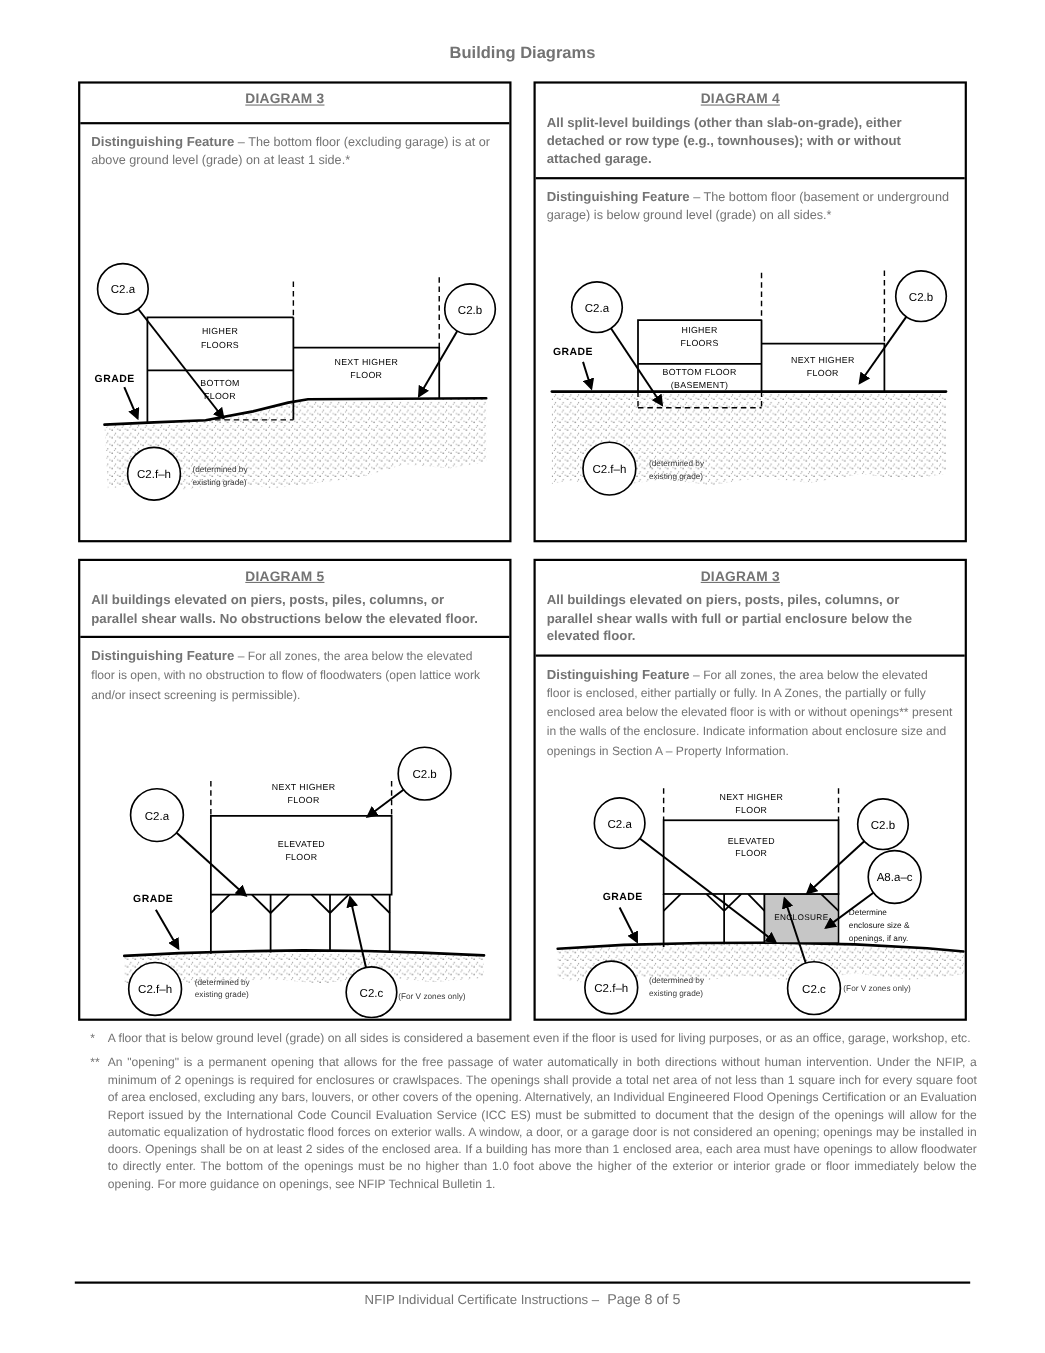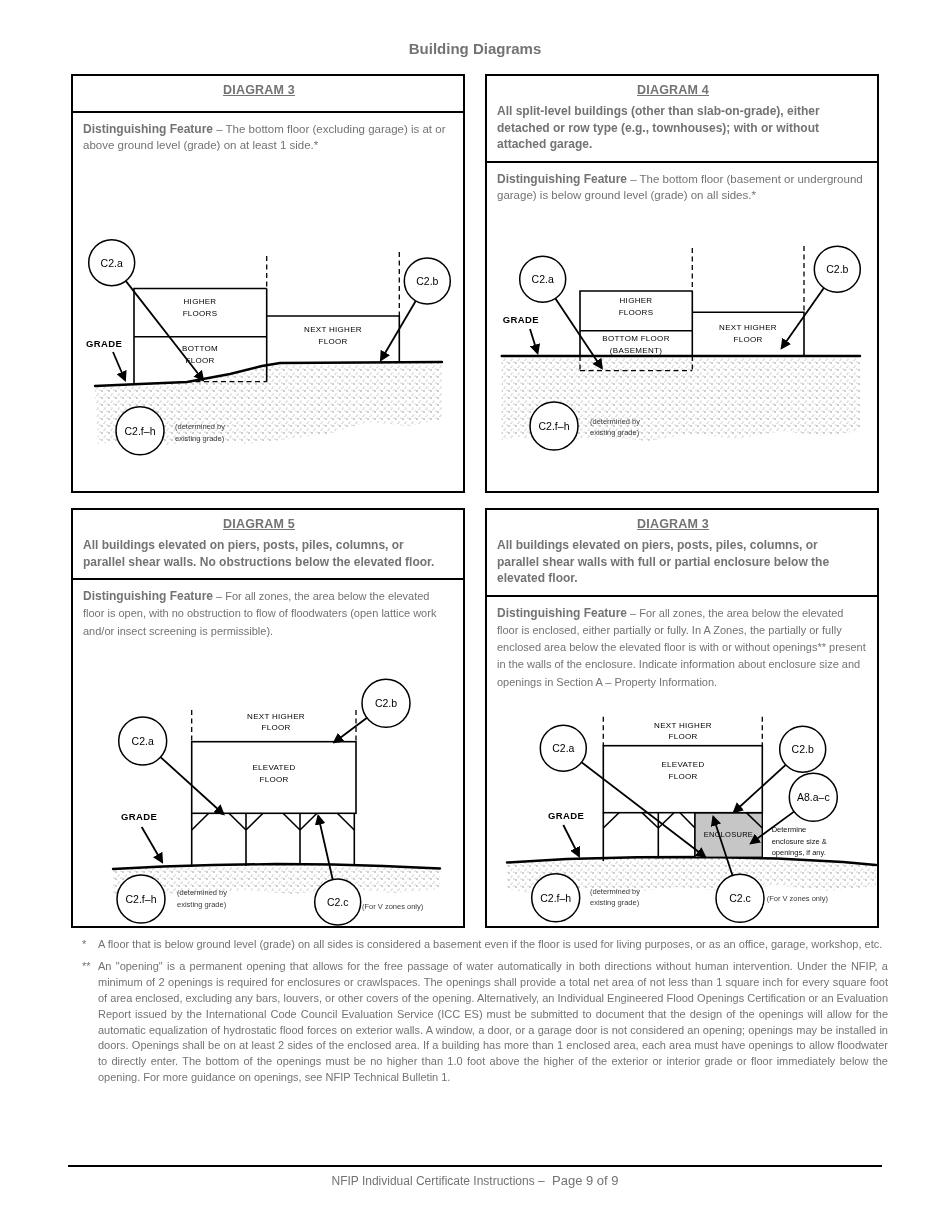--- a/index.html
+++ b/index.html
@@ -349,16 +349,16 @@
     </div>
     <div class="fn">
       <span class="fnm">**</span>
       <span class="fnt">An "opening" is a permanent opening that allows for the free passage of water automatically in both directions without human intervention. Under the NFIP, a minimum of 2 openings is required for enclosures or crawlspaces. The openings shall provide a total net area of not less than 1 square inch for every square foot of area enclosed, excluding any bars, louvers, or other covers of the opening. Alternatively, an Individual Engineered Flood Openings Certification or an Evaluation Report issued by the International Code Council Evaluation Service (ICC ES) must be submitted to document that the design of the openings will allow for the automatic equalization of hydrostatic flood forces on exterior walls. A window, a door, or a garage door is not considered an opening; openings may be installed in doors. Openings shall be on at least 2 sides of the enclosed area. If a building has more than 1 enclosed area, each area must have openings to allow floodwater to directly enter. The bottom of the openings must be no higher than 1.0 foot above the higher of the exterior or interior grade or floor immediately below the opening. For more guidance on openings, see NFIP Technical Bulletin 1.</span>
     </div>
   </div>
 
   <div class="footer-rule"></div>
   <div class="footer">
     <span>NFIP Individual Certificate Instructions –</span>
-    <span class="pg">Page 9 of 9</span>
+    <span class="pg">Page 8 of 5</span>
   </div>
 
 </div>
 
 </body></html>

